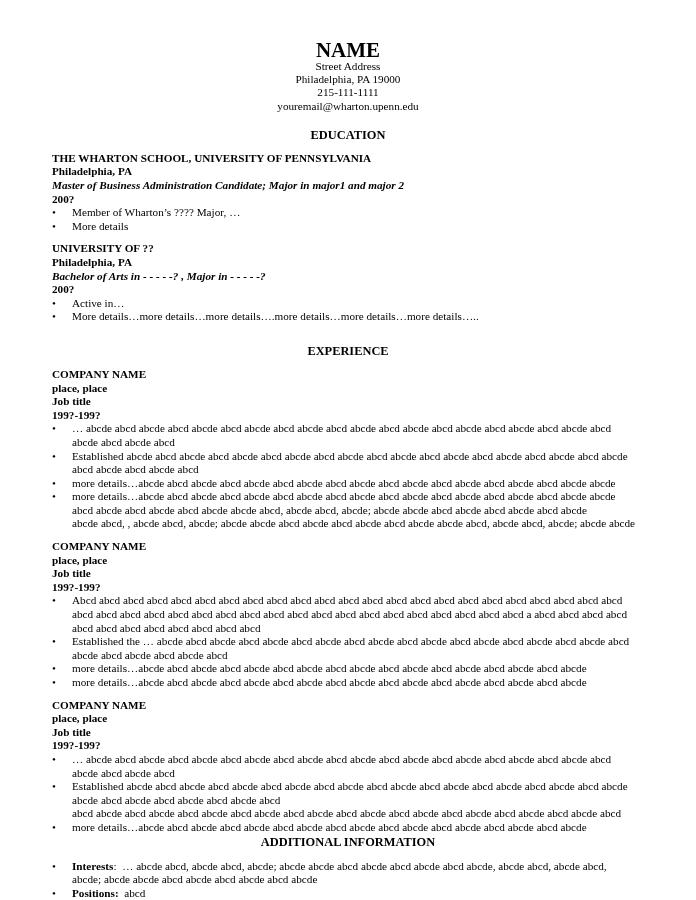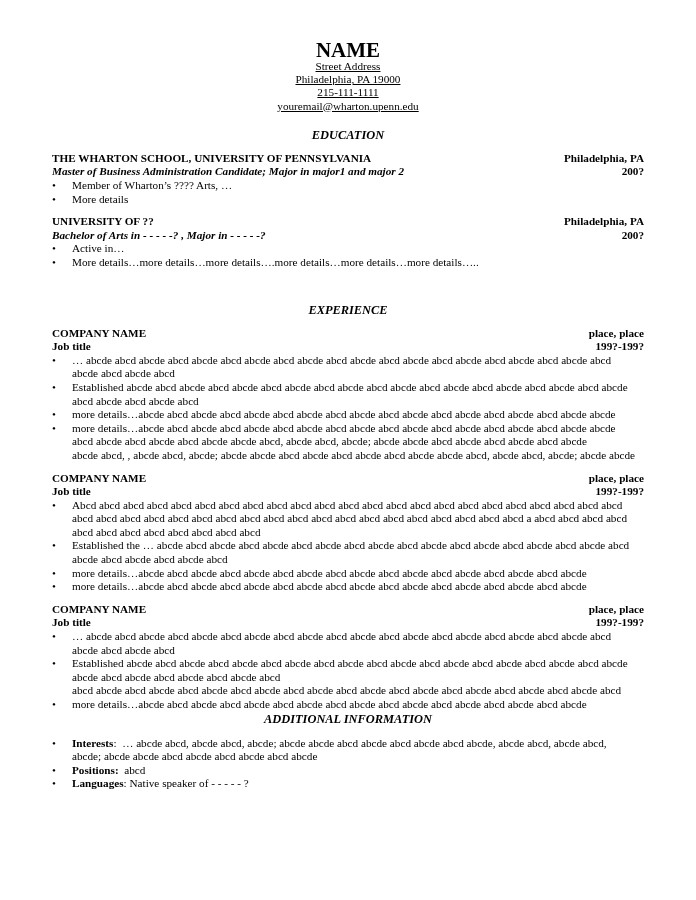--- a/index.html
+++ b/index.html
@@ -4,23 +4,23 @@
   <style>
     html, body { margin: 0; padding: 0; background: #ffffff; }
     body {
       width: 696px; height: 900px; position: relative; overflow: hidden;
       font-family: "Liberation Serif", "DejaVu Serif", serif;
       color: #000; font-size: 11.2px; line-height: 13.6px;
     }
     .page { position: absolute; left: 52px; top: 40px; width: 592px; }
     .header { text-align: center; }
     .name { font-weight: bold; font-size: 21px; line-height: 20px; margin-bottom: 0; }
-    .hline { line-height: 13.2px; text-decoration: underline; }
-    .section-title { text-align: center; font-weight: bold; font-size: 12.4px; line-height: 14px; font-style: italic; }
-    .row { display: flex; justify-content: space-between; }
+    .hline { line-height: 13.2px; }
+    .section-title { text-align: center; font-weight: bold; font-size: 12.4px; line-height: 14px; }
+    .row { display: flex; justify-content: space-between; flex-direction: column; }
     .bold { font-weight: bold; }
     .bi { font-weight: bold; font-style: italic; }
     ul.bl { list-style: none; margin: 0; padding: 0; }
     ul.bl li { position: relative; padding-left: 20px; }
     ul.bl li .dot { position: absolute; left: 0; top: 0; width: 10px; }
   </style>
 </head>
 <body>
 
 <div class="page">
@@ -38,41 +38,41 @@
   <div style="margin-top:10px;">
     <div class="row bold">
       <span>THE WHARTON SCHOOL, UNIVERSITY OF PENNSYLVANIA</span>
       <span>Philadelphia, PA</span>
     </div>
     <div class="row">
       <span class="bi">Master of Business Administration Candidate; Major in major1 and major 2</span>
       <span class="bold">200?</span>
     </div>
     <ul class="bl">
-      <li><span class="dot">•</span><span>Member of Wharton’s ???? Arts, …</span></li>
+      <li><span class="dot">•</span><span>Member of Wharton’s ???? Major, …</span></li>
       <li><span class="dot">•</span><span>More details</span></li>
     </ul>
   </div>
 
   <div style="margin-top:9px;">
     <div class="row bold">
       <span>UNIVERSITY OF ??</span>
       <span>Philadelphia, PA</span>
     </div>
     <div class="row">
       <span class="bi">Bachelor of Arts in - - - - -? , Major in - - - - -?</span>
       <span class="bold">200?</span>
     </div>
     <ul class="bl">
       <li><span class="dot">•</span><span>Active in…</span></li>
       <li><span class="dot">•</span><span>More details…more details…more details….more details…more details…more details…..</span></li>
     </ul>
   </div>
 
-  <div class="section-title" style="margin-top:33px;">EXPERIENCE</div>
+  <div class="section-title" style="margin-top:20px;">EXPERIENCE</div>
 
   <div style="margin-top:10px;">
     <div class="row bold">
       <span>COMPANY NAME</span>
       <span>place, place</span>
     </div>
     <div class="row bold">
       <span>Job title</span>
       <span>199?-199?</span>
     </div>

